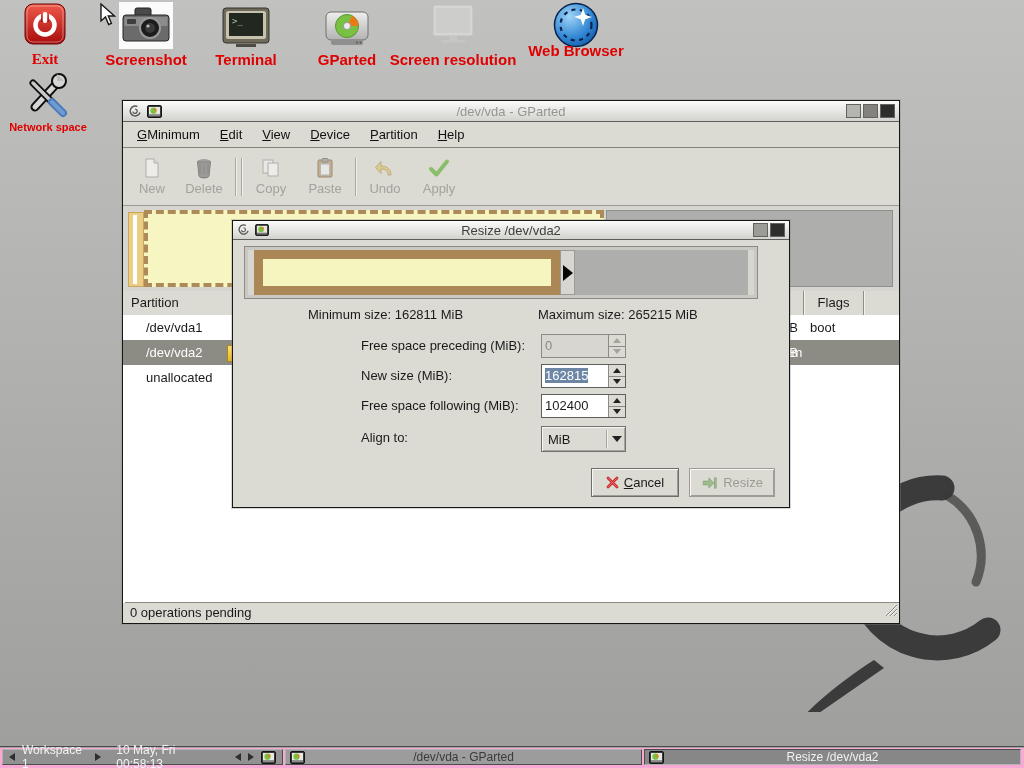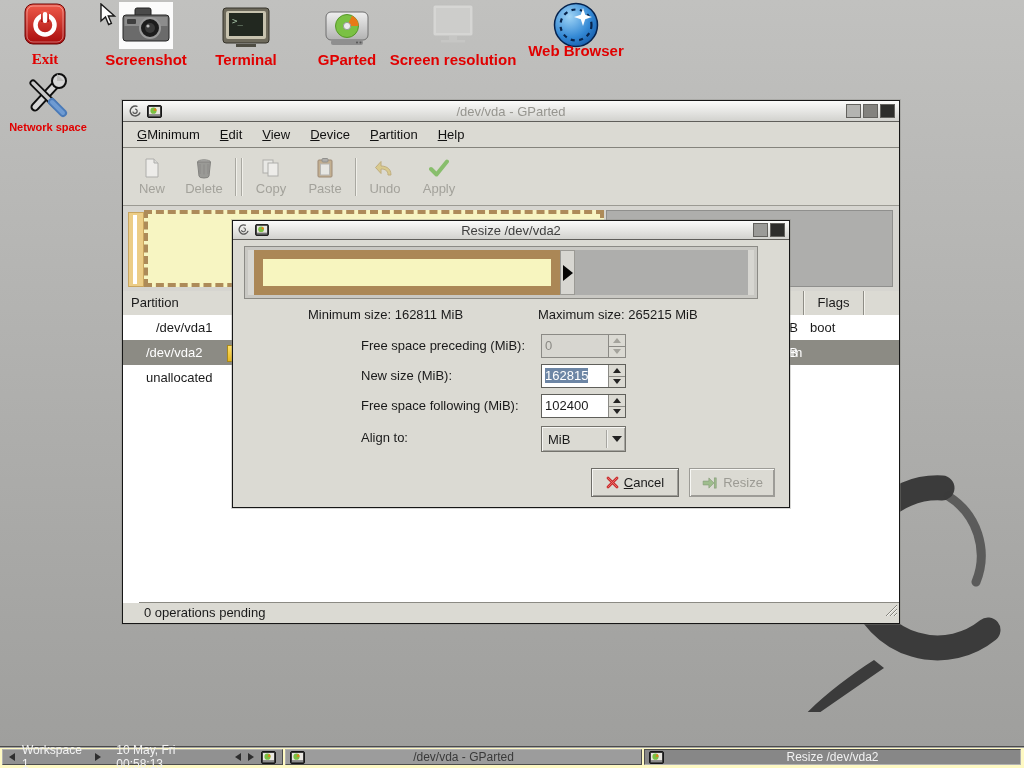--- a/index.html
+++ b/index.html
@@ -35,21 +35,21 @@
     display:flex;align-items:center;box-sizing:border-box;}
   
   .diskbar{position:absolute;left:0;top:105px;right:0;height:85px;background:#d6d5d0;}
   
   .thead{position:absolute;left:0;top:190px;right:0;height:24px;background:#dbdad3;
     border-bottom:1px solid #7e7d76;}
   .hsep{position:absolute;top:0;bottom:0;width:1px;background:#8e8d86;border-right:1px solid #f2f1eb;}
   .trows{position:absolute;left:0;top:214px;right:0;bottom:20px;background:#fff;}
   .trow{position:absolute;left:0;right:0;height:25px;line-height:25px;}
   .trow.selrow{background:#8c8b84;color:#fff;}
-  .statusbar{position:absolute;left:16px;bottom:0;right:0;height:20px;background:#dbdad3;
+  .statusbar{position:absolute;left:2px;bottom:0;right:0;height:20px;background:#dbdad3;
     border-top:1px solid #8b8a83;line-height:19px;}
   
   .entry{box-sizing:border-box;height:24px;background:#fff;border:1px solid #5f5f5a;display:flex;}
   .entry .val{flex:1;padding-left:3px;line-height:22px;overflow:hidden;}
   .entry.dis{background:#d7d6d0;border-color:#8b8a85;}
   .entry.dis .val{color:#8b8a85;}
   .spin{width:16px;border-left:1px solid #8b8a85;display:flex;flex-direction:column;}
   .spin>div{flex:1;background:#dbdad3;display:flex;align-items:center;justify-content:center;}
   .spin>div:first-child{border-bottom:1px solid #8b8a85;}
   .tri-up{width:0;height:0;border-left:4px solid transparent;border-right:4px solid transparent;border-bottom:5px solid #222;}
@@ -57,21 +57,21 @@
   .dim .tri-up{border-bottom-color:#a4a39c;}
   .dim .tri-dn{border-top-color:#a4a39c;}
   .sel{background:#6d86a5;color:#fff;}
   .gbtn{box-sizing:border-box;background:#dbdad3;border:1px solid #6e6d68;
     box-shadow:inset 1px 1px 0 #f7f7f4, inset -1px -1px 0 #9d9c97;
     display:flex;align-items:center;justify-content:center;gap:5px;}
   .gbtn.dis{border-color:#9d9c97;color:#9c9b94;}
   .combo{box-sizing:border-box;background:#dbdad3;border:1px solid #73726c;
     box-shadow:inset 1px 1px 0 #f6f6f3, inset -1px -1px 0 #a6a5a0;display:flex;align-items:center;}
   
-  .taskbar{position:absolute;left:0;bottom:0;width:1024px;height:21px;background:#fef9c3;
+  .taskbar{position:absolute;left:0;bottom:0;width:1024px;height:21px;background:#f9a8d4;
     border-top:1px solid #4a4a4a;box-shadow:inset 0 1px 0 #a3a3a3;z-index:40;}
   .tseg{position:absolute;top:2px;height:16px;box-sizing:border-box;
     border-top:1px solid #b2b2b2;border-left:1px solid #b2b2b2;
     border-bottom:1px solid #4d4d4d;border-right:1px solid #4d4d4d;
     background:#919191;display:flex;align-items:center;font-size:12px;color:#f2f2f2;}
   .tseg.pressed{border-top-color:#4d4d4d;border-left-color:#4d4d4d;
     border-bottom-color:#b2b2b2;border-right-color:#b2b2b2;background:#878787;}
   .tarrow{width:0;height:0;display:inline-block;}
   .tarrow.l{border-top:4px solid transparent;border-bottom:4px solid transparent;border-right:6px solid #2e2e2e;}
   .tarrow.r{border-top:4px solid transparent;border-bottom:4px solid transparent;border-left:6px solid #2e2e2e;}
@@ -286,21 +286,21 @@
     <span class="a" style="left:8px;line-height:23px;">Partition</span>
     <span class="hsep" style="left:224px;"></span>
     <span class="hsep" style="left:662px;"></span>
     <span class="hsep" style="left:680px;"></span>
     <span class="a" style="left:681px;width:59px;text-align:center;line-height:23px;">Flags</span>
     <span class="hsep" style="left:740px;"></span>
   </div>
 
   <div class="trows">
     <div class="trow" style="top:0;">
-      <span class="a" style="left:33px;">/dev/vda1</span>
+      <span class="a" style="left:23px;">/dev/vda1</span>
       <span class="a" style="left:655px;width:20px;text-align:right;">iB</span>
       <span class="a" style="left:687px;">boot</span>
     </div>
     <div class="trow selrow" style="top:25px;">
       <span class="a" style="left:23px;">/dev/vda2</span>
       <span class="a" style="left:104px;top:5px;width:6px;height:15px;background:linear-gradient(#ffe06a,#e8b820);border:1px solid #a8881a;"></span>
       <span class="a" style="left:655px;width:20px;text-align:right;">iB</span>
       <span class="a" style="left:659px;">lvm</span>
     </div>
     <div class="trow" style="top:50px;">

